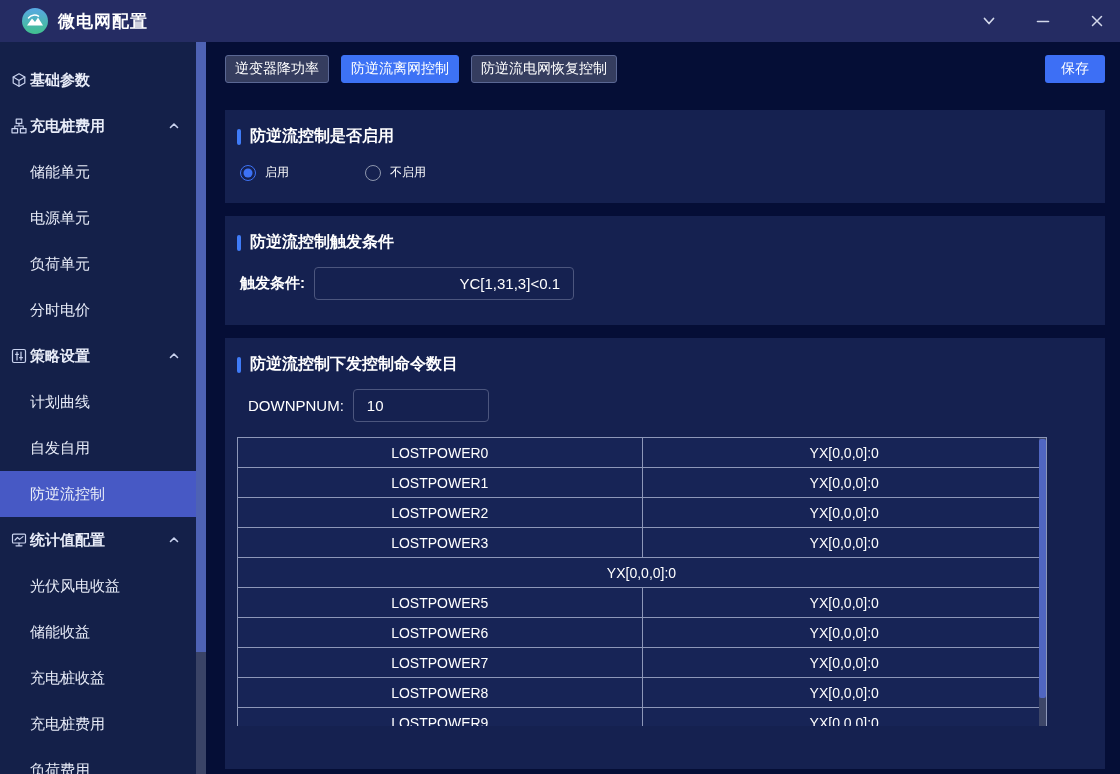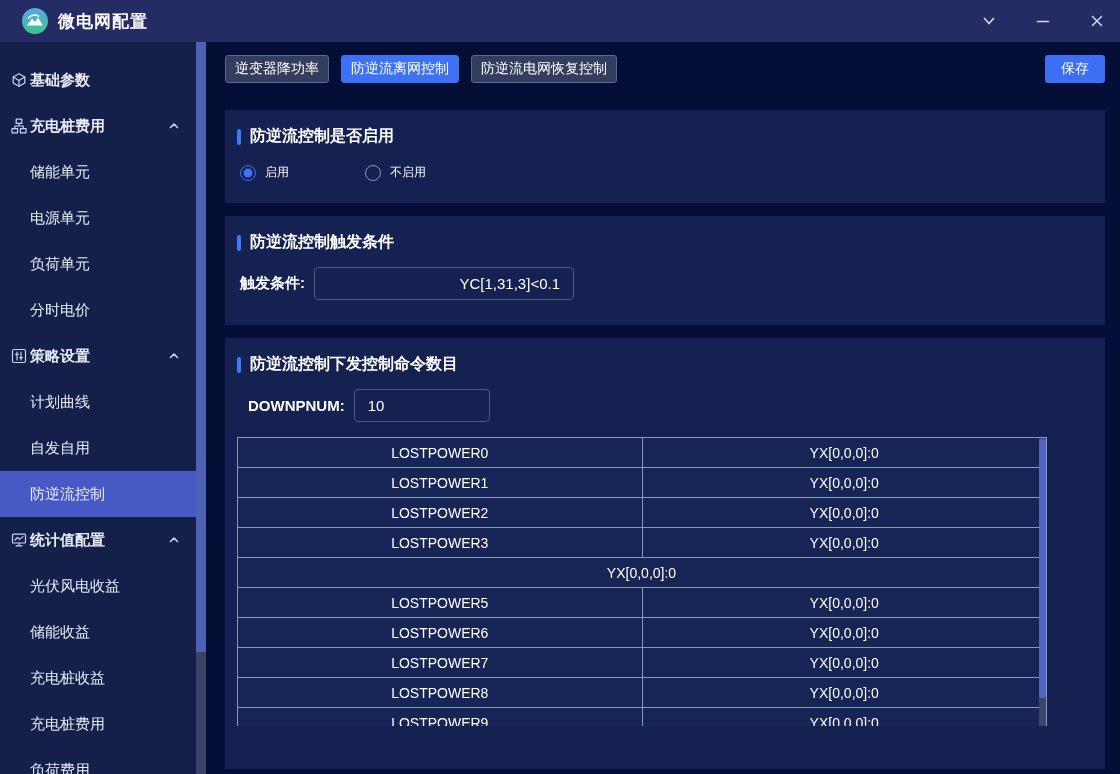--- a/index.html
+++ b/index.html
@@ -54,21 +54,21 @@
   .radio-group { display:flex; align-items:center; margin-right:76px; cursor:pointer; font-size:12px; }
   .radio { width:16px; height:16px; border-radius:50%; border:1px solid #8d96ad; margin-right:9px; position:relative; flex:0 0 16px; }
   .radio.checked { border-color:#3d72f5; }
   .radio.checked::after { content:""; position:absolute; left:50%; top:50%; transform:translate(-50%,-50%);
                           width:9px; height:9px; border-radius:50%; background:#3d72f5; }
 
   .field-row { display:flex; align-items:center; font-size:15px; }
   .panel2 .field-row { margin:14px 0 0 15px; }
   .panel3 .field-row { margin:14px 0 0 23px; }
   .field-label { margin-right:9px; font-weight:700; }
-  .panel3 .field-label { font-weight:700; }
+  .panel3 .field-label { font-weight:400; }
   .tinput { height:33px; background:transparent; border:1px solid #4c567e; border-radius:4px;
             color:#fff; font-size:15px; padding:0 13px; font-family:inherit; }
   .w260 { width:260px;text-align:right; } .w136 { width:136px; }
 
   .table-wrap { position:relative; width:810px; height:289px; margin:15px 0 0 12px;
                 border:1px solid #8d97b8; border-bottom:none; overflow:hidden; background:#172456; }
   .trow { display:flex; height:30px; border-bottom:1px solid #8d97b8; }
   .tcell { flex:1; display:flex; align-items:center; justify-content:center; font-size:14px; color:#fff; }
   .tcell:first-child { border-right:1px solid #8d97b8; }
   .tb-scrollbar { position:absolute; top:0; right:0; width:7px; height:100%; background:#3d4668; }

